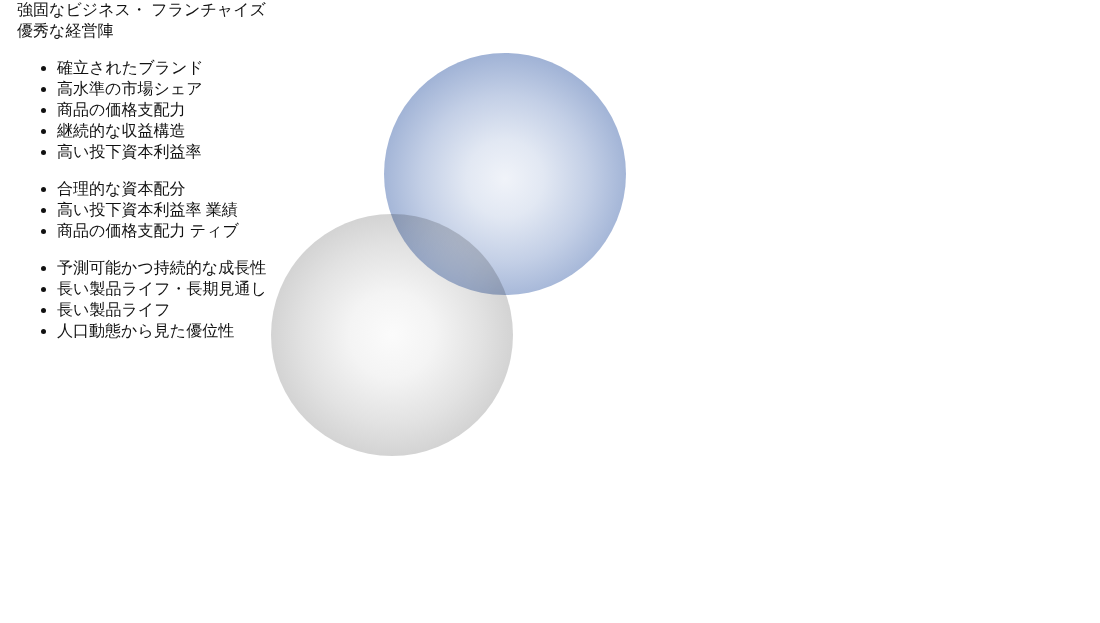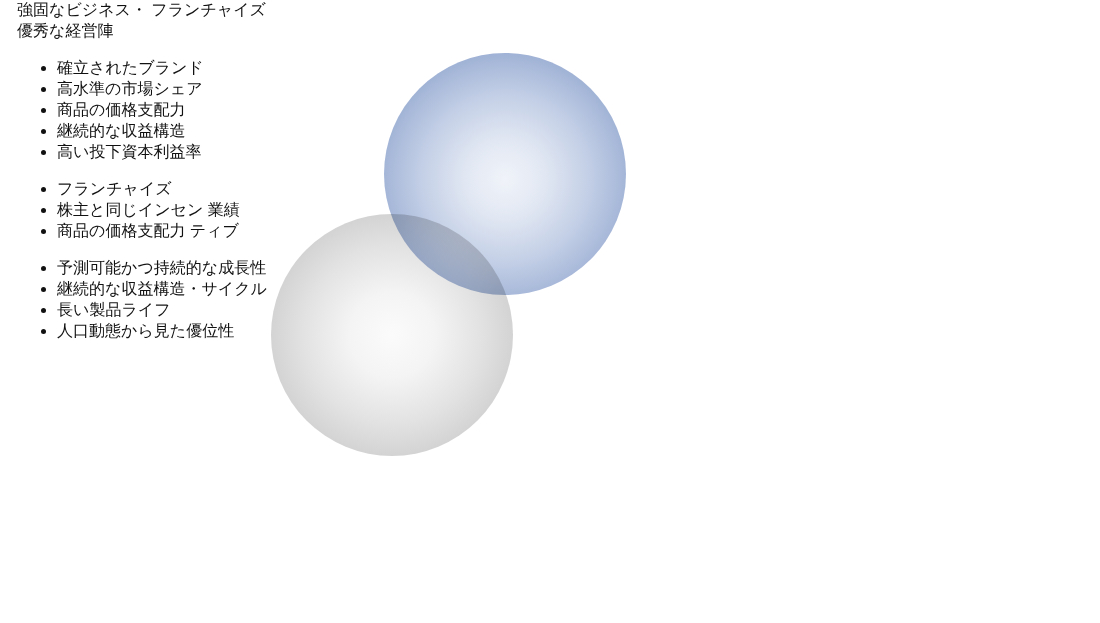--- a/index.html
+++ b/index.html
@@ -114,42 +114,42 @@
     </li>
     <li>
       <span class="bullet bullet-blue"></span>
       <span class="btxt">高い投下資本利益率</span>
     </li>
   </ul>
 
   <ul class="blist list-management">
     <li>
       <span class="bullet bullet-gray"></span>
-      <span class="btxt">フランチャイズ</span>
+      <span class="btxt">合理的な資本配分</span>
     </li>
     <li>
       <span class="bullet bullet-gray"></span>
-      <span class="btxt">株主と同じインセン
+      <span class="btxt">高い投下資本利益率
 業績</span>
     </li>
     <li>
       <span class="bullet bullet-gray"></span>
       <span class="btxt">商品の価格支配力
 ティブ</span>
     </li>
   </ul>
 
   <ul class="blist list-outlook">
     <li>
       <span class="bullet bullet-gold"></span>
       <span class="btxt">予測可能かつ持続的な成長性</span>
     </li>
     <li>
       <span class="bullet bullet-gold"></span>
-      <span class="btxt">継続的な収益構造・サイクル</span>
+      <span class="btxt">長い製品ライフ・長期見通し</span>
     </li>
     <li>
       <span class="bullet bullet-gold"></span>
       <span class="btxt">長い製品ライフ</span>
     </li>
     <li>
       <span class="bullet bullet-gold"></span>
       <span class="btxt">人口動態から見た優位性</span>
     </li>
   </ul>

